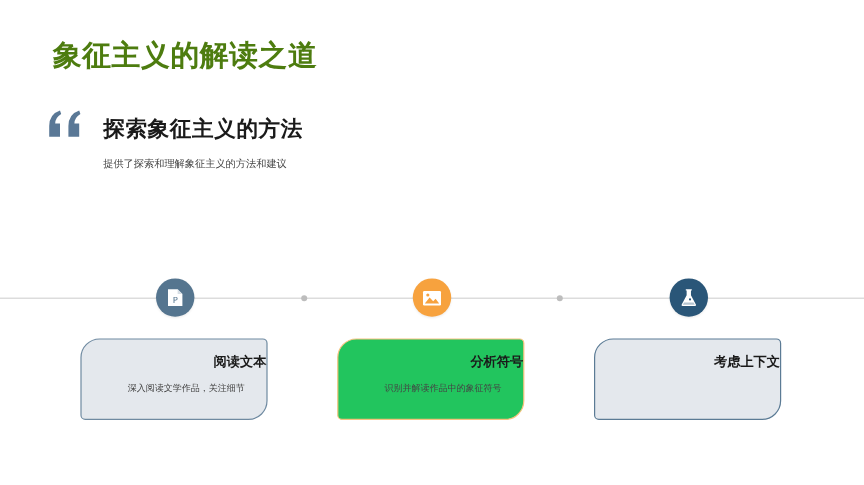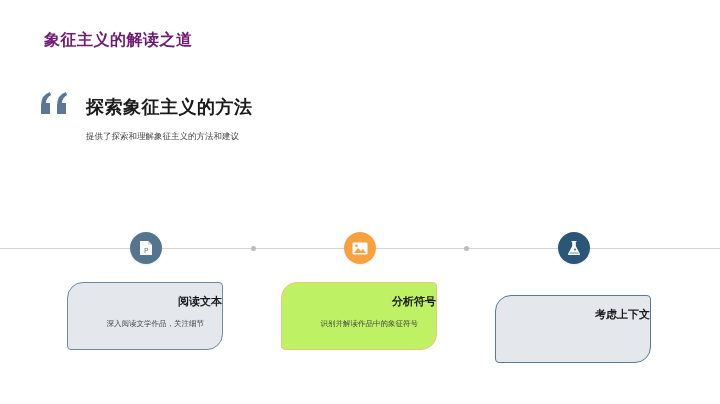--- a/index.html
+++ b/index.html
@@ -12,23 +12,23 @@
       height: 404px;
       position: relative;
       overflow: hidden;
       font-family: "DejaVu Sans", "Liberation Sans", sans-serif;
       color: #1f1f1f;
     }
     .slide-title {
       position: absolute;
       left: 44px;
       top: 30px;
-      font-size: 16px;
+      font-size: 24px;
       font-weight: bold;
-      color: #701a75;
+      color: #4d7c0f;
       letter-spacing: 0.5px;
       margin: 0;
     }
     .quote-mark {
       position: absolute;
       left: 38px;
       top: 86px;
       width: 34px;
       height: 40px;
     }
@@ -143,20 +143,20 @@
     <path d="M3 12 L11 12 L12 14 L2 14 Z" fill="#2a5678" opacity="0.35"></path>
     <circle cx="8" cy="9.5" r="0.9" fill="#2a5678"></circle>
   </svg>
 </div>
 
 <div class="card" style="left:67px; background:#e4e8ed; border-color:#6f8aa1;">
   <div class="card-title">阅读文本</div>
   <div class="card-desc">深入阅读文学作品，关注细节</div>
 </div>
 
-<div class="card" style="left:281px; background:#bef264; border-color:#f5c27e;">
+<div class="card" style="left:281px; background:#22c55e; border-color:#f5c27e;">
   <div class="card-title">分析符号</div>
   <div class="card-desc">识别并解读作品中的象征符号</div>
 </div>
 
-<div class="card" style="left:495px; background:#e4e8ed; border-color:#5b7b95;margin-top:13px;">
+<div class="card" style="left:495px; background:#e4e8ed; border-color:#5b7b95;">
   <div class="card-title">考虑上下文</div>
 </div>
 
 </body></html>

